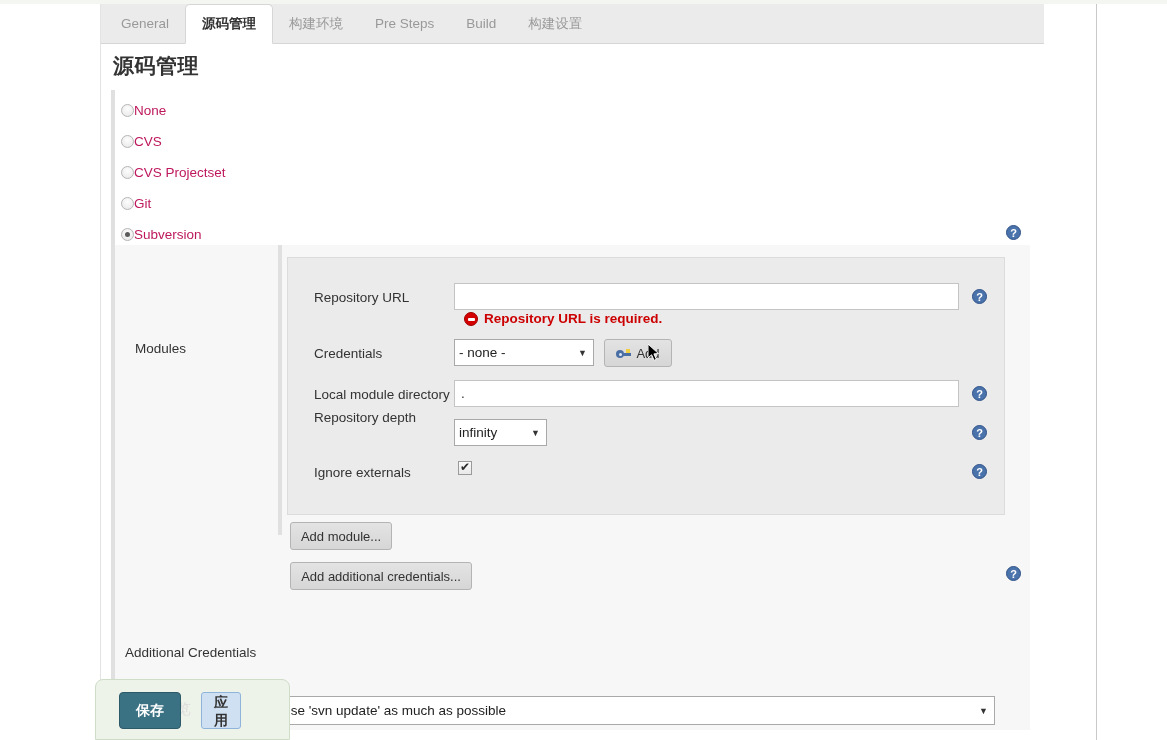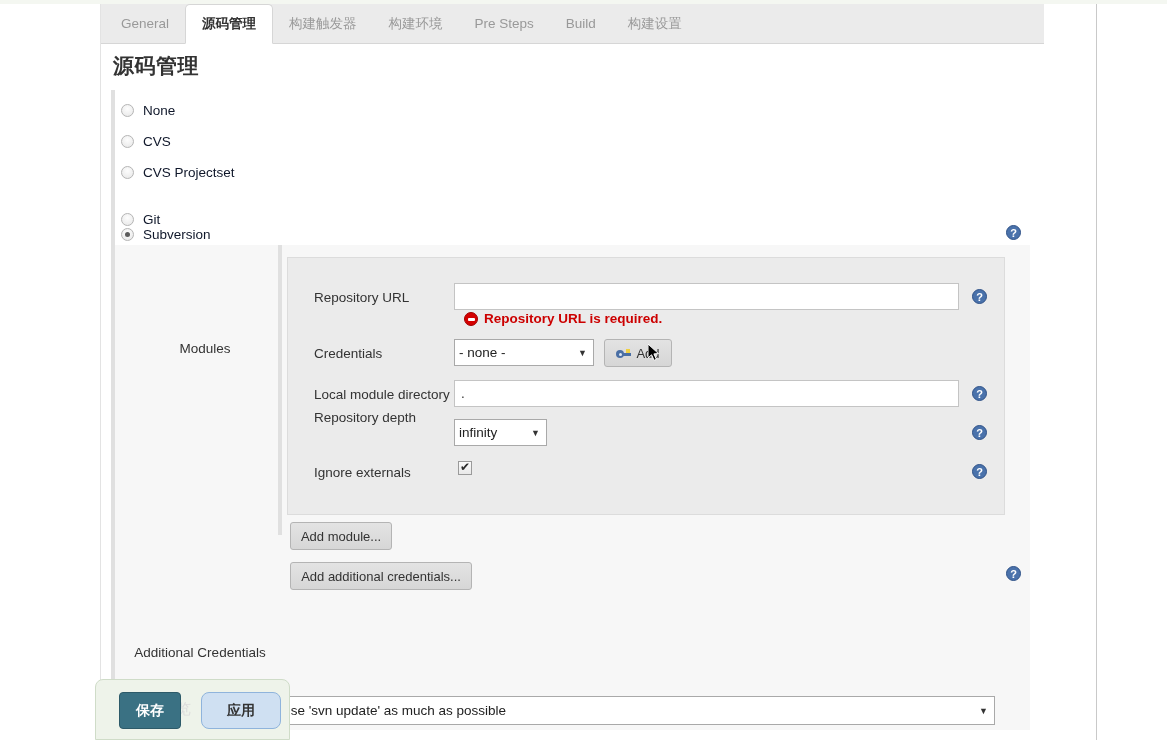--- a/index.html
+++ b/index.html
@@ -86,41 +86,41 @@
     border:1px solid #b5b5b5;
     background: radial-gradient(circle at 50% 35%, #fdfdfd 0%, #e6e6e6 100%);
     display:inline-block; position:relative;
     flex:0 0 auto;
   }
   .radio.checked::after {
     content:""; position:absolute; left:3px; top:3px;
     width:5px; height:5px; border-radius:50%; background:#5b5b5b;
   }
   .radio-label {
-    margin-left:9px; font-size:13.5px; color:#0f172a; white-space:nowrap;
+    margin-left:0; font-size:13.5px; color:#be185d; white-space:nowrap;
   }
 
   
   .scm-detail {
     position:absolute; left:14px; top:155px;
     width:915px; height:485px;
     background:#f7f7f7;
   }
 
   
   .inner-bar {
     position:absolute; left:163px; top:0px;
     width:4px; height:290px;
     background:#e0e0e0;
   }
 
   .field-label {
     position:absolute;
     font-size:13.5px; color:#333333;
-    text-align:center;
+    text-align:left;
     white-space:nowrap;
   }
 
   
   .modules-box {
     position:absolute; left:172px; top:12px;
     width:718px; height:258px;
     background:#ebebeb;
     border:1px solid #dcdcdc;
   }
@@ -270,24 +270,24 @@
     width:62px; height:37px;
     background:#3a7183;
     border:1px solid #2d5a69;
     border-radius:4px;
     color:#ffffff; font-size:14px; font-weight:bold;
     cursor:pointer; z-index:2;
     font-family:"Liberation Sans", sans-serif;
   }
   .btn-apply {
     position:absolute; left:105px; top:12px;
-    width:80px; height:37px;
+    width:40px; height:37px;
     background:#cfe0f2;
     border:1px solid #8fb4dc;
-    border-radius:8px;
+    border-radius:3px;
     color:#333333; font-size:14px; font-weight:bold;
     cursor:pointer; z-index:2;
     font-family:"Liberation Sans", sans-serif;
   }
 
   
   .cursor-arrow {
     position:absolute; left:648px; top:344px;
     width:0; height:0; z-index:30; pointer-events:none;
   }
@@ -298,21 +298,20 @@
 
 <div id="root">
 
   <div class="top-strip"></div>
 
   <div class="config-panel">
 
     <div class="tab-bar">
       <div class="tab">General</div>
       <div class="tab active">源码管理</div>
-      <div class="tab">构建触发器</div>
       <div class="tab">构建环境</div>
       <div class="tab">Pre Steps</div>
       <div class="tab">Build</div>
       <div class="tab">构建设置</div>
     </div>
 
     <div class="page-title">源码管理</div>
 
     <div class="form-body">
 
@@ -323,21 +322,21 @@
         <span class="radio-label">None</span>
       </div>
       <div class="radio-row" style="top:39px;">
         <span class="radio"></span>
         <span class="radio-label">CVS</span>
       </div>
       <div class="radio-row" style="top:70px;">
         <span class="radio"></span>
         <span class="radio-label">CVS Projectset</span>
       </div>
-      <div class="radio-row" style="top:117px;justify-content:flex-end;">
+      <div class="radio-row" style="top:101px;justify-content:flex-end;">
         <span class="radio"></span>
         <span class="radio-label">Git</span>
       </div>
       <div class="radio-row" style="top:132px;">
         <span class="radio checked"></span>
         <span class="radio-label">Subversion</span>
       </div>
 
       <div class="help-icon" style="left:905px; top:135px;"></div>
 

